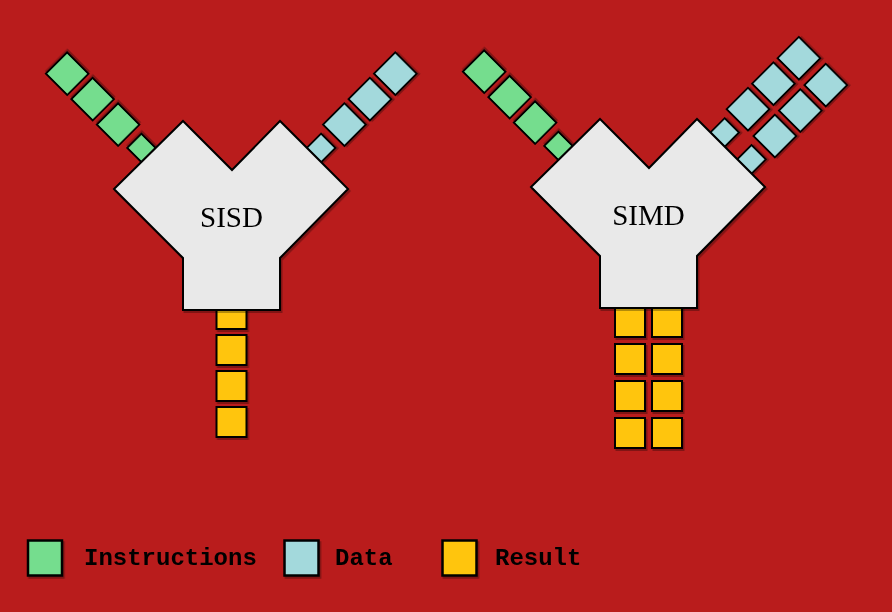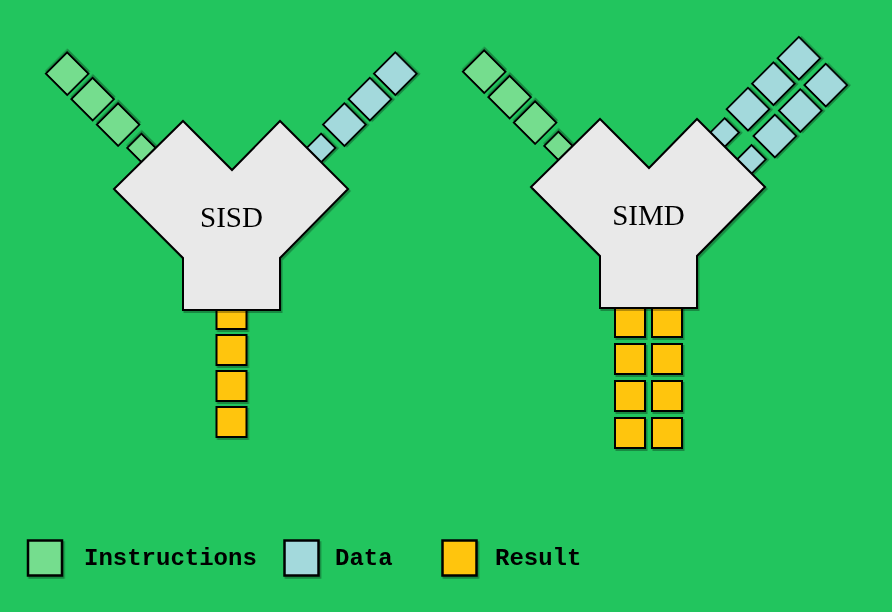--- a/index.html
+++ b/index.html
@@ -1,17 +1,17 @@
 <!DOCTYPE html>
 <html><head>
 <meta charset="utf-8">
 <title>SISD / SIMD</title>
 <style>
   html,body{margin:0;padding:0;background:#ffffff;}
-  .stage{width:892px;height:612px;position:relative;overflow:hidden;background:#22c55e;}
+  .stage{width:892px;height:612px;position:relative;overflow:hidden;background:#b91c1c;}
   svg{display:block;}
   .sq{stroke:#000000;stroke-width:2;filter:url(#soft-shadow);}
   .legend-sq{stroke-width:2.5;}
   .body{stroke:#000000;stroke-width:2;filter:url(#soft-shadow);}
   .unit-label{
     font-family:"Liberation Serif","DejaVu Serif",serif;
     font-size:29px;fill:#000000;text-anchor:middle;
   }
   .legend-label{
     font-family:"Liberation Mono","DejaVu Sans Mono",monospace;

